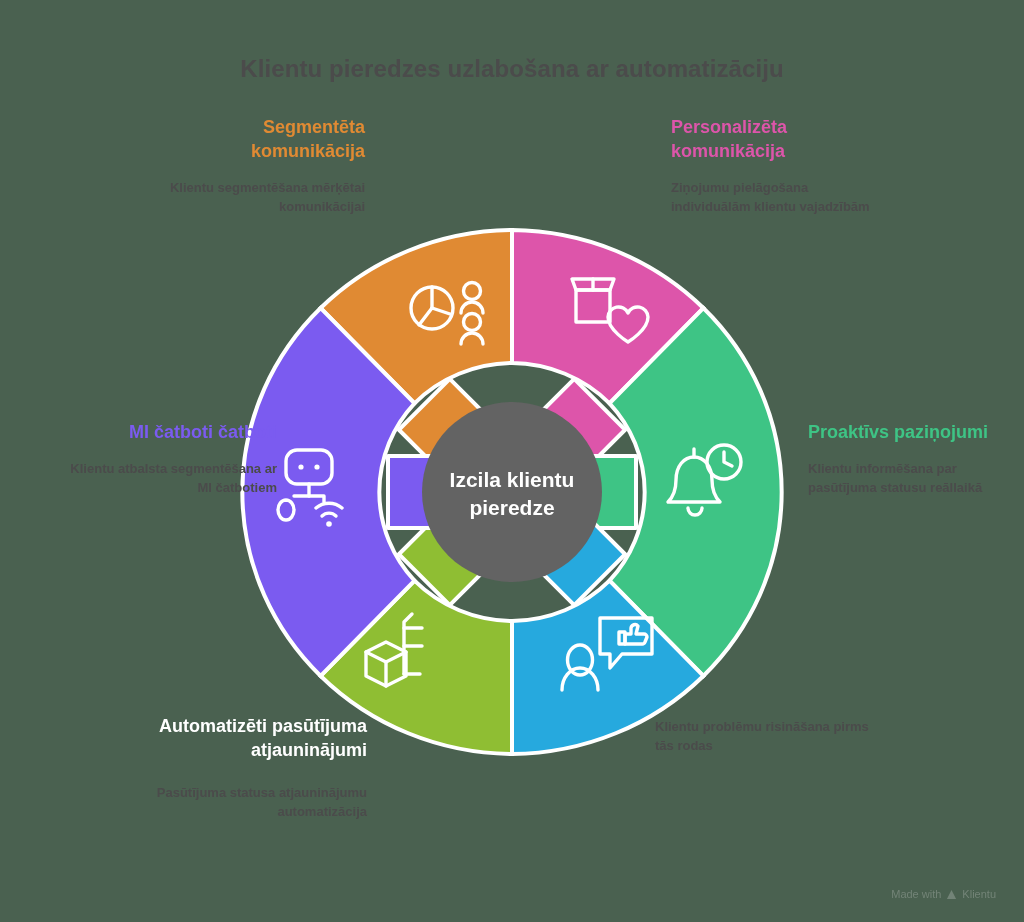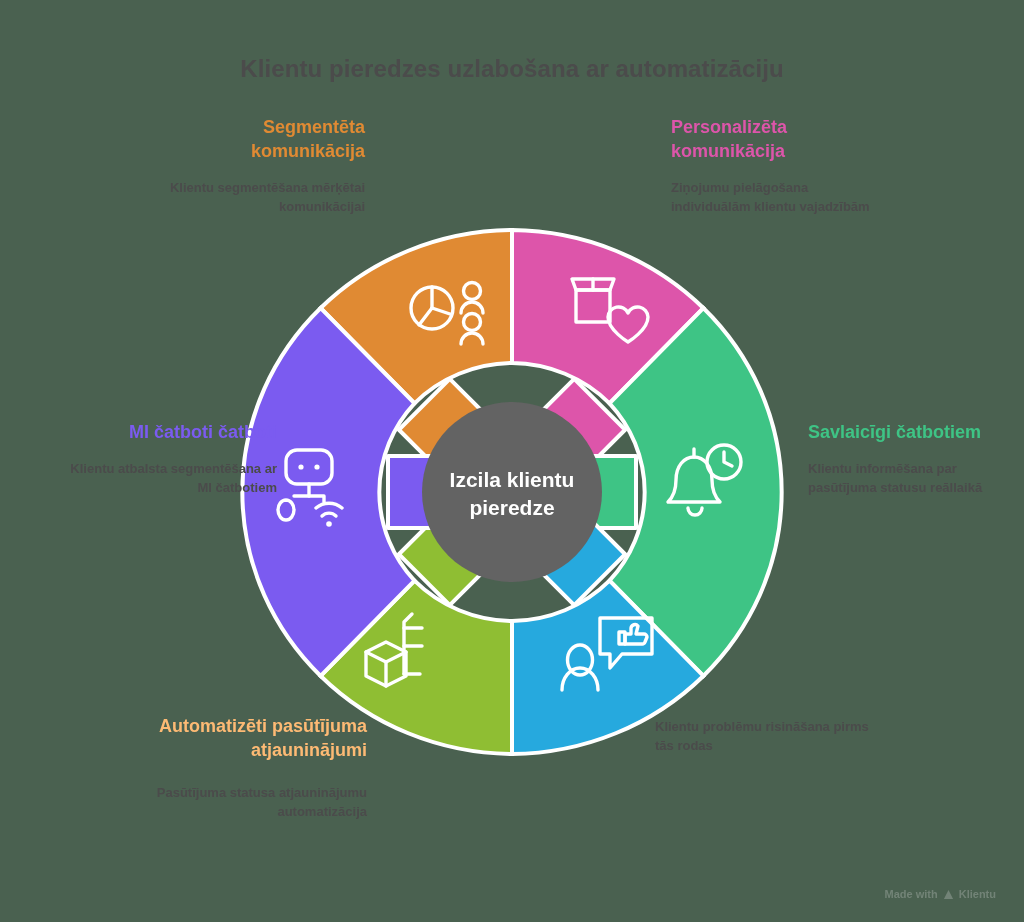--- a/index.html
+++ b/index.html
@@ -60,21 +60,21 @@
   .c-botleft  { left: 152px;  top: 714px;  text-align: right; }
   .c-left     { left: 62px;   top: 420px;  text-align: right; }
 
   .c-botleft .ttl, .c-botright .ttl { margin-bottom: 22px; }
 
   .watermark {
     position: absolute;
     right: 28px;
     bottom: 22px;
     font-size: 11px;
-    font-weight: bold;
+    font-weight: normal;
     color: #7a8a7e;
     display: flex;
     align-items: center;
     gap: 5px;
     opacity: 0.85;
   }
   .wm-mark { width: 11px; height: 11px; display: block; }
 </style>
 </head>
 <body style="background: rgb(74, 97, 80);">
@@ -184,30 +184,30 @@
     <p class="ttl" style="color:#E08A33">Segmentēta komunikācija</p>
     <p class="sub">Klientu segmentēšana mērķētai komunikācijai</p>
   </div>
 
   <div class="callout c-topright">
     <p class="ttl" style="color:#DD55AA">Personalizēta komunikācija</p>
     <p class="sub">Ziņojumu pielāgošana individuālām klientu vajadzībām</p>
   </div>
 
   <div class="callout c-right">
-    <p class="ttl" style="color:#3EC485">Savlaicīgi čatbotiem</p>
+    <p class="ttl" style="color:#3EC485">Proaktīvs paziņojumi</p>
     <p class="sub">Klientu informēšana par pasūtījuma statusu reāllaikā</p>
   </div>
 
   <div class="callout c-botright">
     <p class="sub">Klientu problēmu risināšana pirms tās rodas</p>
   </div>
 
   <div class="callout c-botleft">
-    <p class="ttl" style="color:#fdba74">Automatizēti pasūtījuma atjauninājumi</p>
+    <p class="ttl" style="color:#ffffff">Automatizēti pasūtījuma atjauninājumi</p>
     <p class="sub">Pasūtījuma statusa atjauninājumu automatizācija</p>
   </div>
 
   <div class="callout c-left">
     <p class="ttl" style="color:#7B5BF0">MI čatboti čatboti</p>
     <p class="sub">Klientu atbalsta segmentēšana ar MI čatbotiem</p>
   </div>
 
   <div class="watermark">
     <span>Made with</span>

